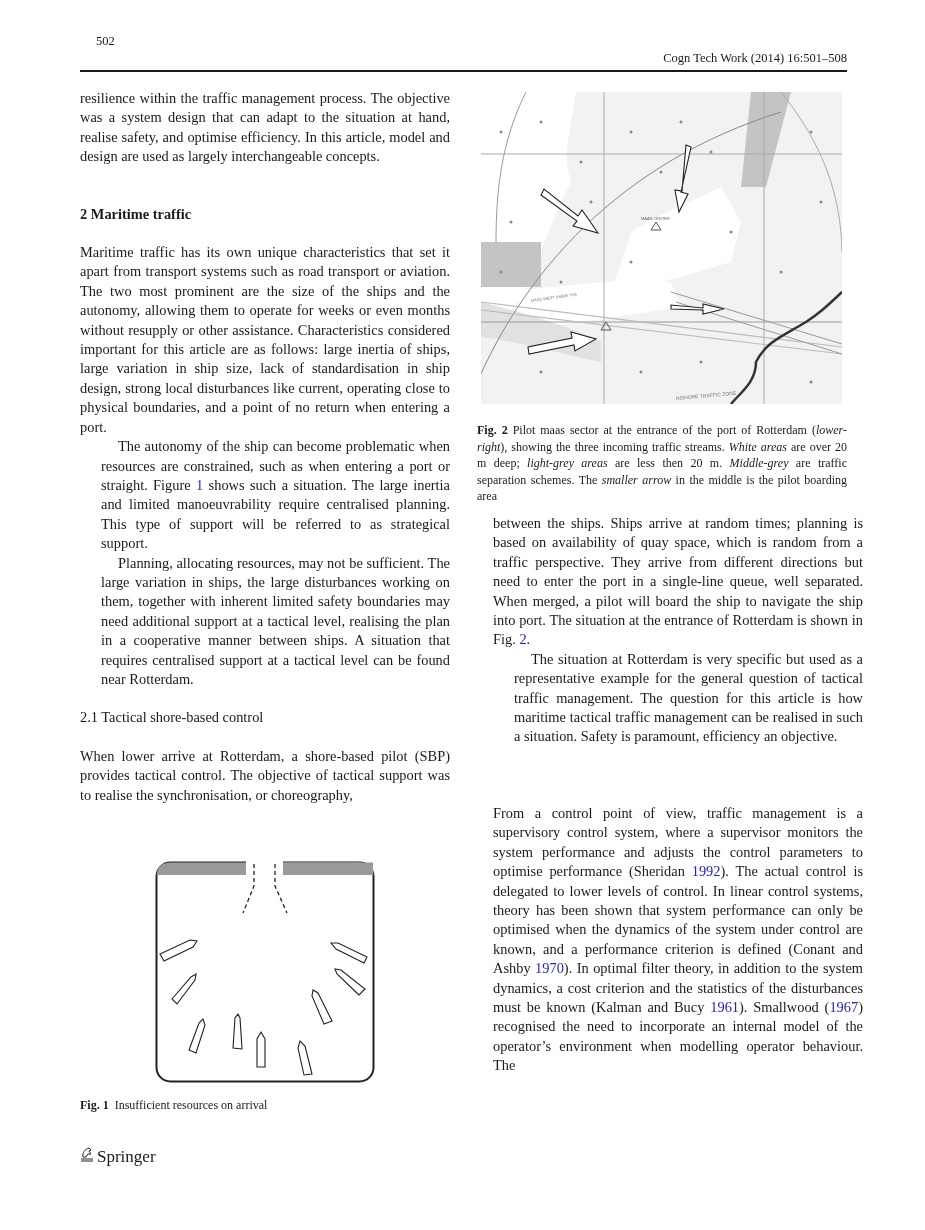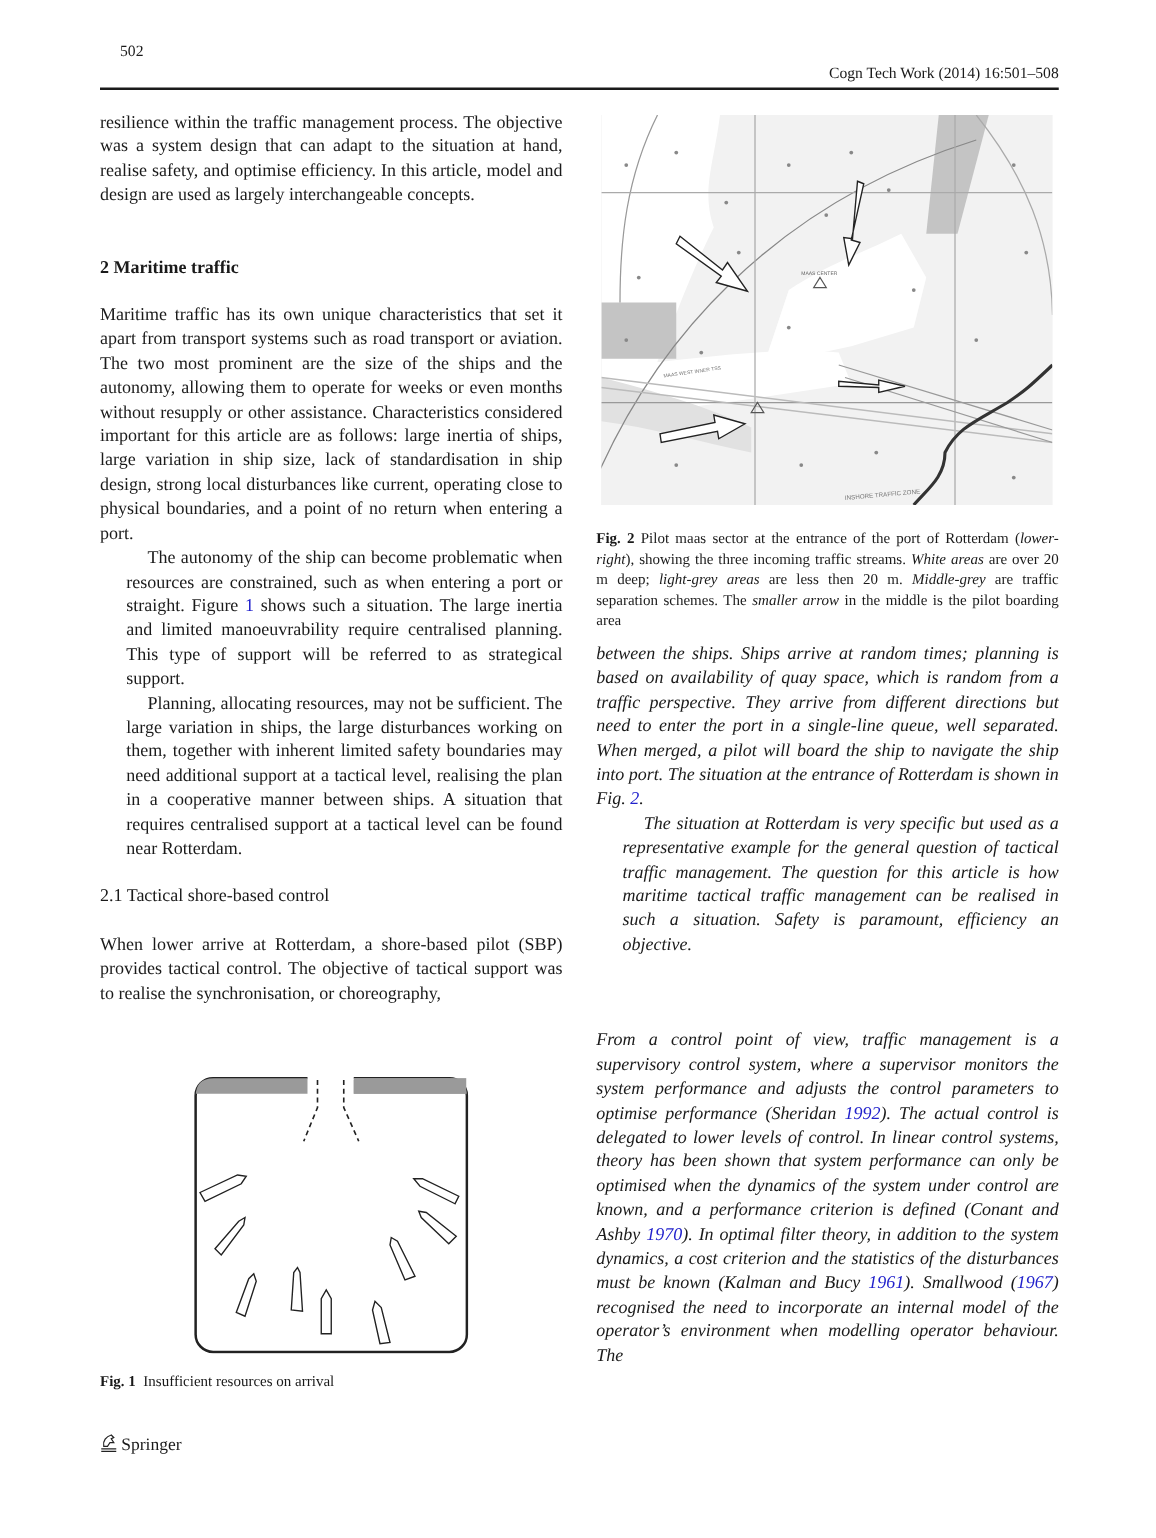--- a/index.html
+++ b/index.html
@@ -4,33 +4,33 @@
 <style>
   html, body { margin: 0; padding: 0; background: #ffffff; }
   body { width: 925px; height: 1230px; position: relative; overflow: hidden;
          font-family: "Liberation Serif", "DejaVu Serif", serif; color: #1a1a1a; }
   .header-num { position: absolute; left: 80px; top: 34px; font-size: 12.5px; margin-left: 16px; }
   .header-journal { position: absolute; right: 78px; top: 51px; font-size: 12.5px; }
   .header-rule { position: absolute; left: 80px; top: 70px; width: 767px; height: 1.5px; background: #1a1a1a; }
 
   .col { position: absolute; width: 370px; font-size: 14.4px; line-height: 19.4px; text-align: justify; }
   .col-left { left: 80px; top: 89px; }
-  .col-right { left: 477px; top: 514px; font-style: italic; }
+  .col-right { left: 493px; top: 514px; }
   p { margin: 0; }
   p.indent { text-indent: 17px; margin-left: 21px; }
   .h-sec { font-weight: bold; margin: 0; }
   .h-sub { margin: 0; }
   .link { color: #2222cc; }
 
   .fig2-box { position: absolute; left: 481px; top: 92px; width: 361px; height: 312px; background: #f0f0f0; overflow: hidden; }
   .fig2-caption { position: absolute; left: 477px; top: 422px; width: 370px; font-size: 12px; line-height: 16.6px; text-align: justify; }
   .fig1-box { position: absolute; left: 155px; top: 861px; width: 220px; height: 222px; }
   .fig1-caption { position: absolute; left: 80px; top: 1098px; font-size: 12px; }
   .cap-label { font-weight: bold; }
-  .footer { position: absolute; left: 80px; top: 1146px; font-size: 14px; display: flex; align-items: center; gap: 3px; }
+  .footer { position: absolute; left: 80px; top: 1146px; font-size: 17px; display: flex; align-items: center; gap: 3px; }
 </style>
 </head>
 <body>
 
 <div class="header-num">502</div>
 <div class="header-journal">Cogn Tech Work (2014) 16:501–508</div>
 <div class="header-rule"></div>
 
 <div class="col col-left">
   <p>resilience within the traffic management process. The objective was a system design that can adapt to the situation at hand, realise safety, and optimise efficiency. In this article, model and design are used as largely interchangeable concepts.</p>

